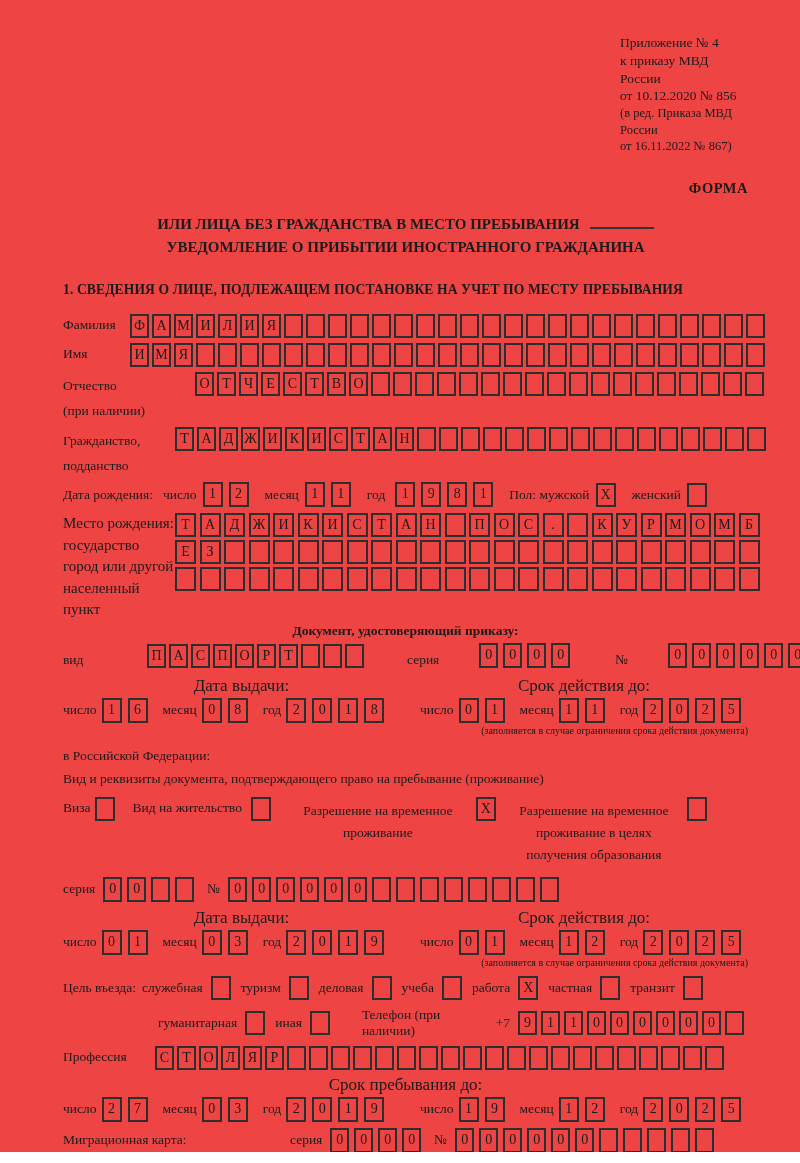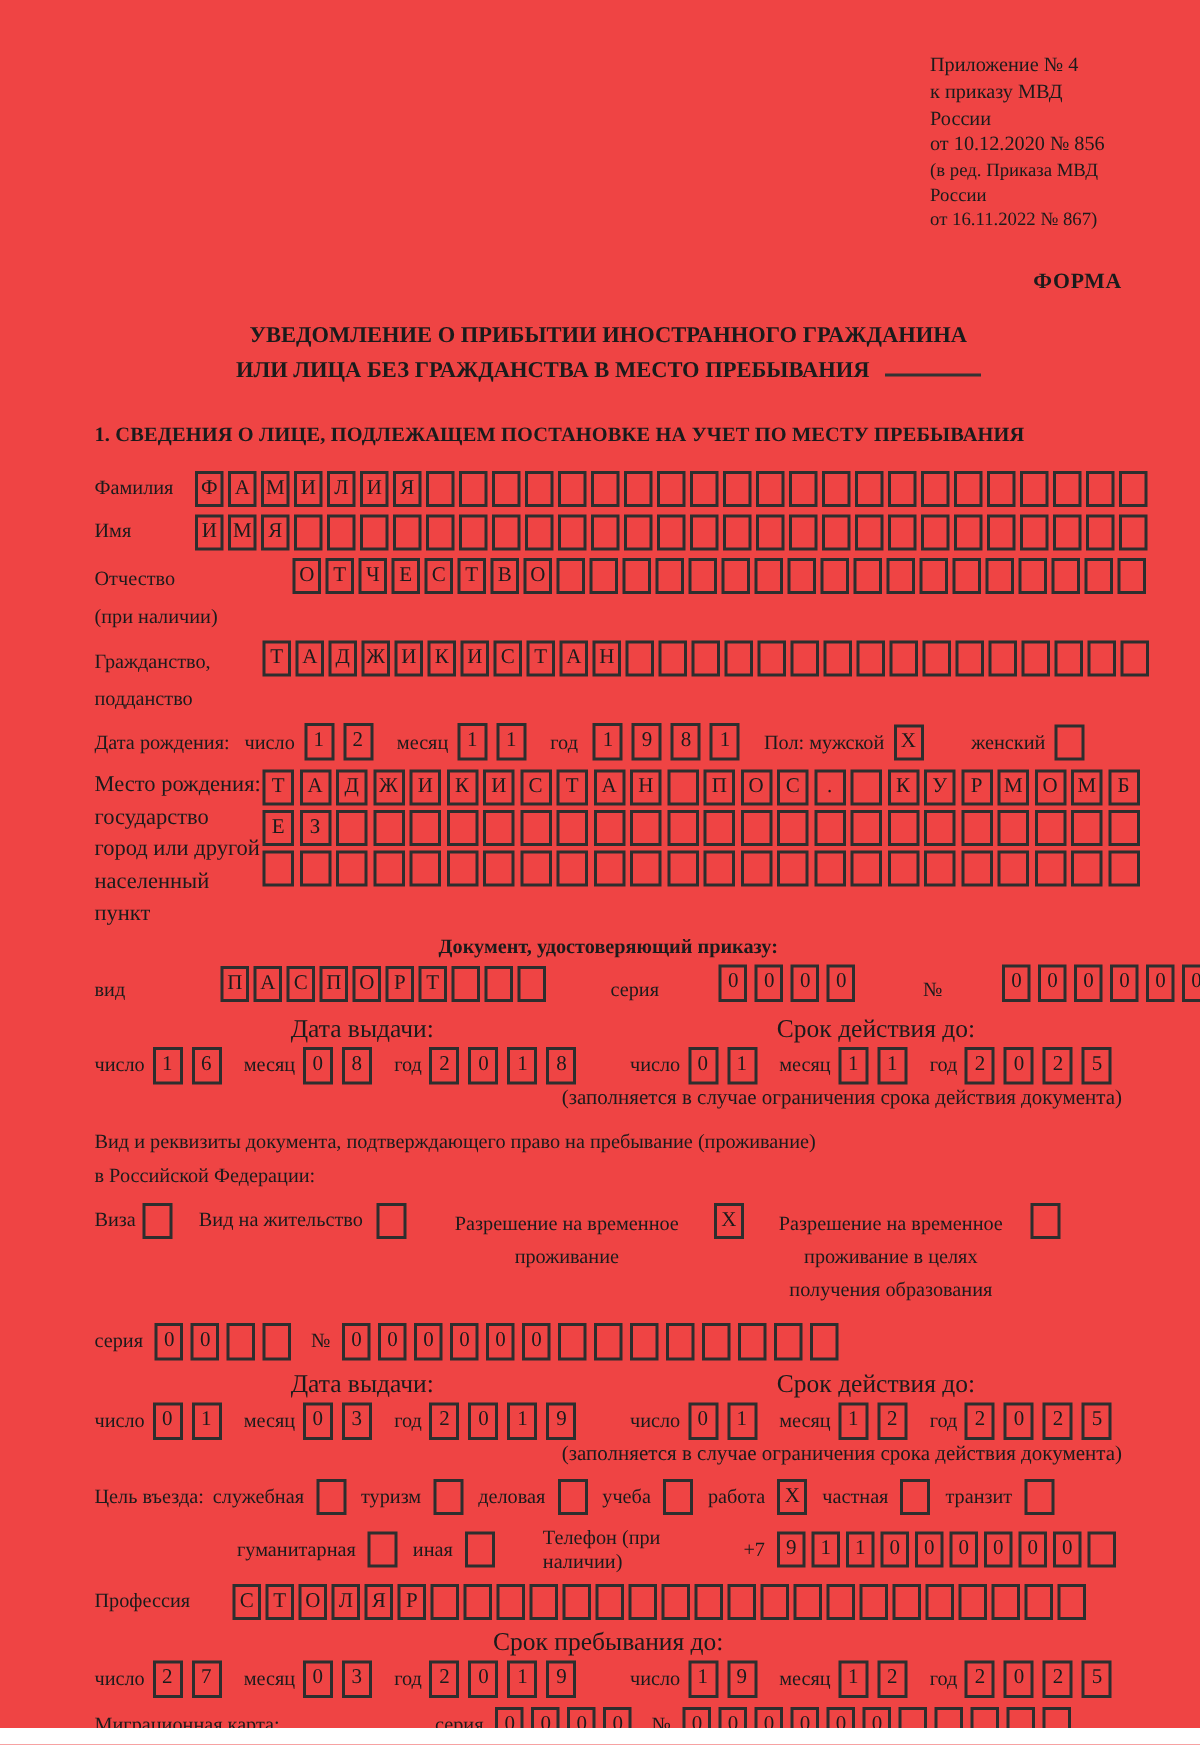--- a/index.html
+++ b/index.html
@@ -57,21 +57,21 @@
   .vid-row .w { margin:0 8px; }
 
   .dates-hdr { display:flex; font-size:17px; }
   .dates-hdr .dh-left { flex:0 0 357px; text-align:center; }
   .dates-hdr .dh-right { flex:1; text-align:center; }
   .dates-row { display:flex; align-items:center; font-size:13.5px; margin-top:2px; }
   .dgrp { display:flex; align-items:center; }
   .dgrp-left { flex:0 0 357px; }
   .dgrp .w { margin-right:5px; }
   .dgrp .boxes { margin-right:9px; }
-  .note { text-align:right; font-size:14px; margin:2px 0 8px 0; }
+  .note { text-align:right; font-size:10px; margin:2px 0 8px 0; }
 
   .intro { font-size:13.5px; line-height:1.75; }
 
   .permit-row { display:flex; align-items:flex-start; margin-top:6px; margin-bottom:10px; font-size:13.5px; }
   .popt { display:flex; align-items:flex-start; }
   .popt .ptext { padding-top:3px; }
   .popt .c { margin-left:9px; }
   .pw185 { width:178px; text-align:center; line-height:1.65; }
   .pw172 { width:168px; text-align:center; line-height:1.65; } .gap18 { width:18px; } .gap14 { width:14px; }
 
@@ -105,22 +105,22 @@
     <div>Приложение № 4</div>
     <div>к приказу МВД России</div>
     <div>от 10.12.2020 № 856</div>
     <div class="ed">(в ред. Приказа МВД России</div>
     <div class="ed">от 16.11.2022 № 867)</div>
   </div>
 
   <div class="forma">ФОРМА</div>
 
   <div class="title">
+    <div><span>ИЛИ ЛИЦА БЕЗ ГРАЖДАНСТВА В МЕСТО ПРЕБЫВАНИЯ</span><span class="uline"></span></div>
     <div>УВЕДОМЛЕНИЕ О ПРИБЫТИИ ИНОСТРАННОГО ГРАЖДАНИНА</div>
-    <div><span>ИЛИ ЛИЦА БЕЗ ГРАЖДАНСТВА В МЕСТО ПРЕБЫВАНИЯ</span><span class="uline"></span></div>
   </div>
 
   <div class="sec-heading">1. СВЕДЕНИЯ О ЛИЦЕ, ПОДЛЕЖАЩЕМ ПОСТАНОВКЕ НА УЧЕТ ПО МЕСТУ ПРЕБЫВАНИЯ</div>
 
   <div class="crow">
     <span class="lbl lw67">Фамилия</span>
     <span class="boxes">
         <span class="box">Ф</span>
         <span class="box">А</span>
         <span class="box">М</span>
@@ -273,21 +273,21 @@
       </span>
     <span class="w w0">год</span>
     <span class="boxes bd">
         <span class="box">1</span>
         <span class="box">9</span>
         <span class="box">8</span>
         <span class="box">1</span>
       </span>
     <span class="w">Пол: мужской</span>
     <span class="cbox">X</span>
-    <span class="w" style="margin-left:32px">женский</span>
+    <span class="w" style="margin-left:16px">женский</span>
     <span class="cbox"></span>
   </div>
 
   <div class="bplace">
     <div class="labels lw112">
       <div>Место рождения:</div>
       <div>государство</div>
       <div>город или другой</div>
       <div>населенный пункт</div>
     </div>
@@ -450,22 +450,22 @@
       <span class="boxes bd">
           <span class="box">2</span>
           <span class="box">0</span>
           <span class="box">2</span>
           <span class="box">5</span>
         </span>
     </div>
   </div>
   <div class="note">(заполняется в случае ограничения срока действия документа)</div>
 
+  <div class="intro">в Российской Федерации:</div>
   <div class="intro">Вид и реквизиты документа, подтверждающего право на пребывание (проживание)</div>
-  <div class="intro">в Российской Федерации:</div>
 
   <div class="permit-row">
     <span class="popt">
       <span class="ptext">Виза</span>
       <span class="cbox c" style="margin-left:4px"></span>
     </span>
     <span class="gap18"></span>
     <span class="popt">
       <span class="ptext">Вид на жительство</span>
       <span class="cbox c"></span>

